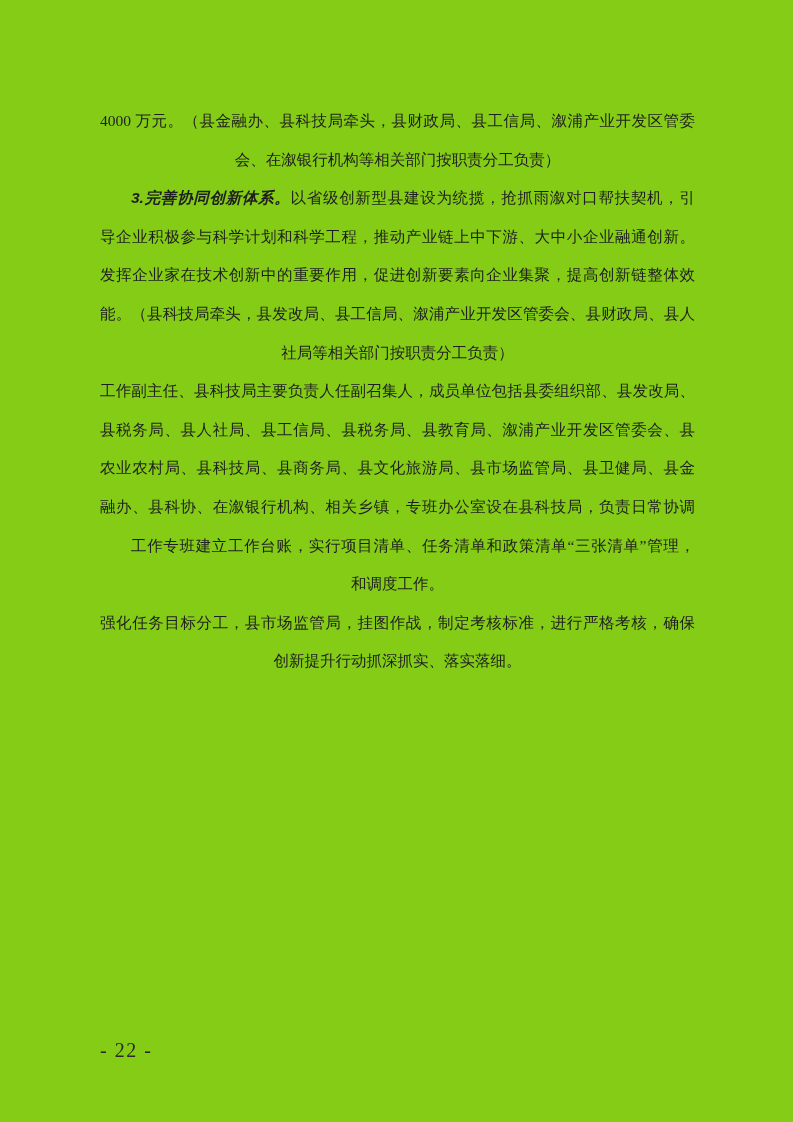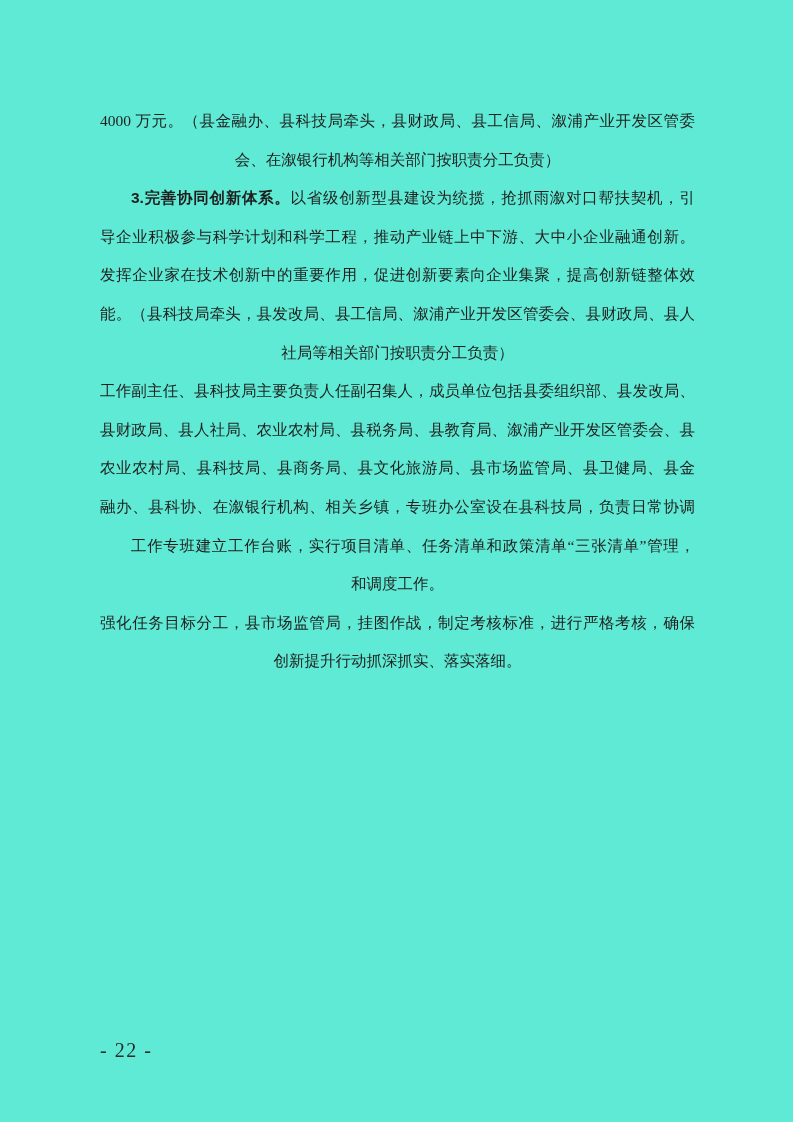--- a/index.html
+++ b/index.html
@@ -7,21 +7,21 @@
     width: 793px;
     height: 1122px;
     background: #ffffff;
     font-family: "Liberation Serif", "DejaVu Serif", serif;
     overflow: hidden;
   }
   .page {
     position: relative;
     width: 793px;
     height: 1122px;
-    background: #5eead4;
+    background: #84cc16;
     color: #1f1f1f;
   }
   .content {
     position: absolute;
     left: 100px;
     top: 102px;
     width: 595px;
   }
   .line {
     display: block;
@@ -36,20 +36,21 @@
     text-align: justify;
     text-align-last: justify;
     text-justify: inter-ideograph;
   }
   .line.indent {
     text-indent: 2em;
   }
   .bold-lead {
     font-weight: 700;
     font-family: "Liberation Sans", "DejaVu Sans", sans-serif;
+    font-style: italic;
   }
   .footer {
     position: absolute;
     left: 100px;
     top: 1040px;
     font-size: 20px;
     line-height: 20px;
     color: #2a2a2a;
     letter-spacing: 1.5px;
   }
@@ -71,21 +72,21 @@
     <div class="line justify"><span>发挥企业家在技术创新中的重要作用，促进创新要素向企业集聚，提高创新链整体效</span></div>
 
     <div class="line justify"><span>能。（县科技局牵头，县发改局、县工信局、溆浦产业开发区管委会、县财政局、县人</span></div>
 
     <div class="line"><span>社局等相关部门按职责分工负责）</span></div>
 
 
 
     <div class="line justify"><span>工作副主任、县科技局主要负责人任副召集人，成员单位包括县委组织部、县发改局、</span></div>
 
-    <div class="line justify"><span>县财政局、县人社局、农业农村局、县税务局、县教育局、溆浦产业开发区管委会、县</span></div>
+    <div class="line justify"><span>县税务局、县人社局、县工信局、县税务局、县教育局、溆浦产业开发区管委会、县</span></div>
 
     <div class="line justify"><span>农业农村局、县科技局、县商务局、县文化旅游局、县市场监管局、县卫健局、县金</span></div>
 
     <div class="line justify"><span>融办、县科协、在溆银行机构、相关乡镇，专班办公室设在县科技局，负责日常协调</span></div>
 
     <div class="line justify indent"><span>工作专班建立工作台账，实行项目清单、任务清单和政策清单“三张清单”管理，</span></div>
 
     <div class="line"><span>和调度工作。</span></div>
 
     <div class="line justify"><span>强化任务目标分工，县市场监管局，挂图作战，制定考核标准，进行严格考核，确保</span></div>

